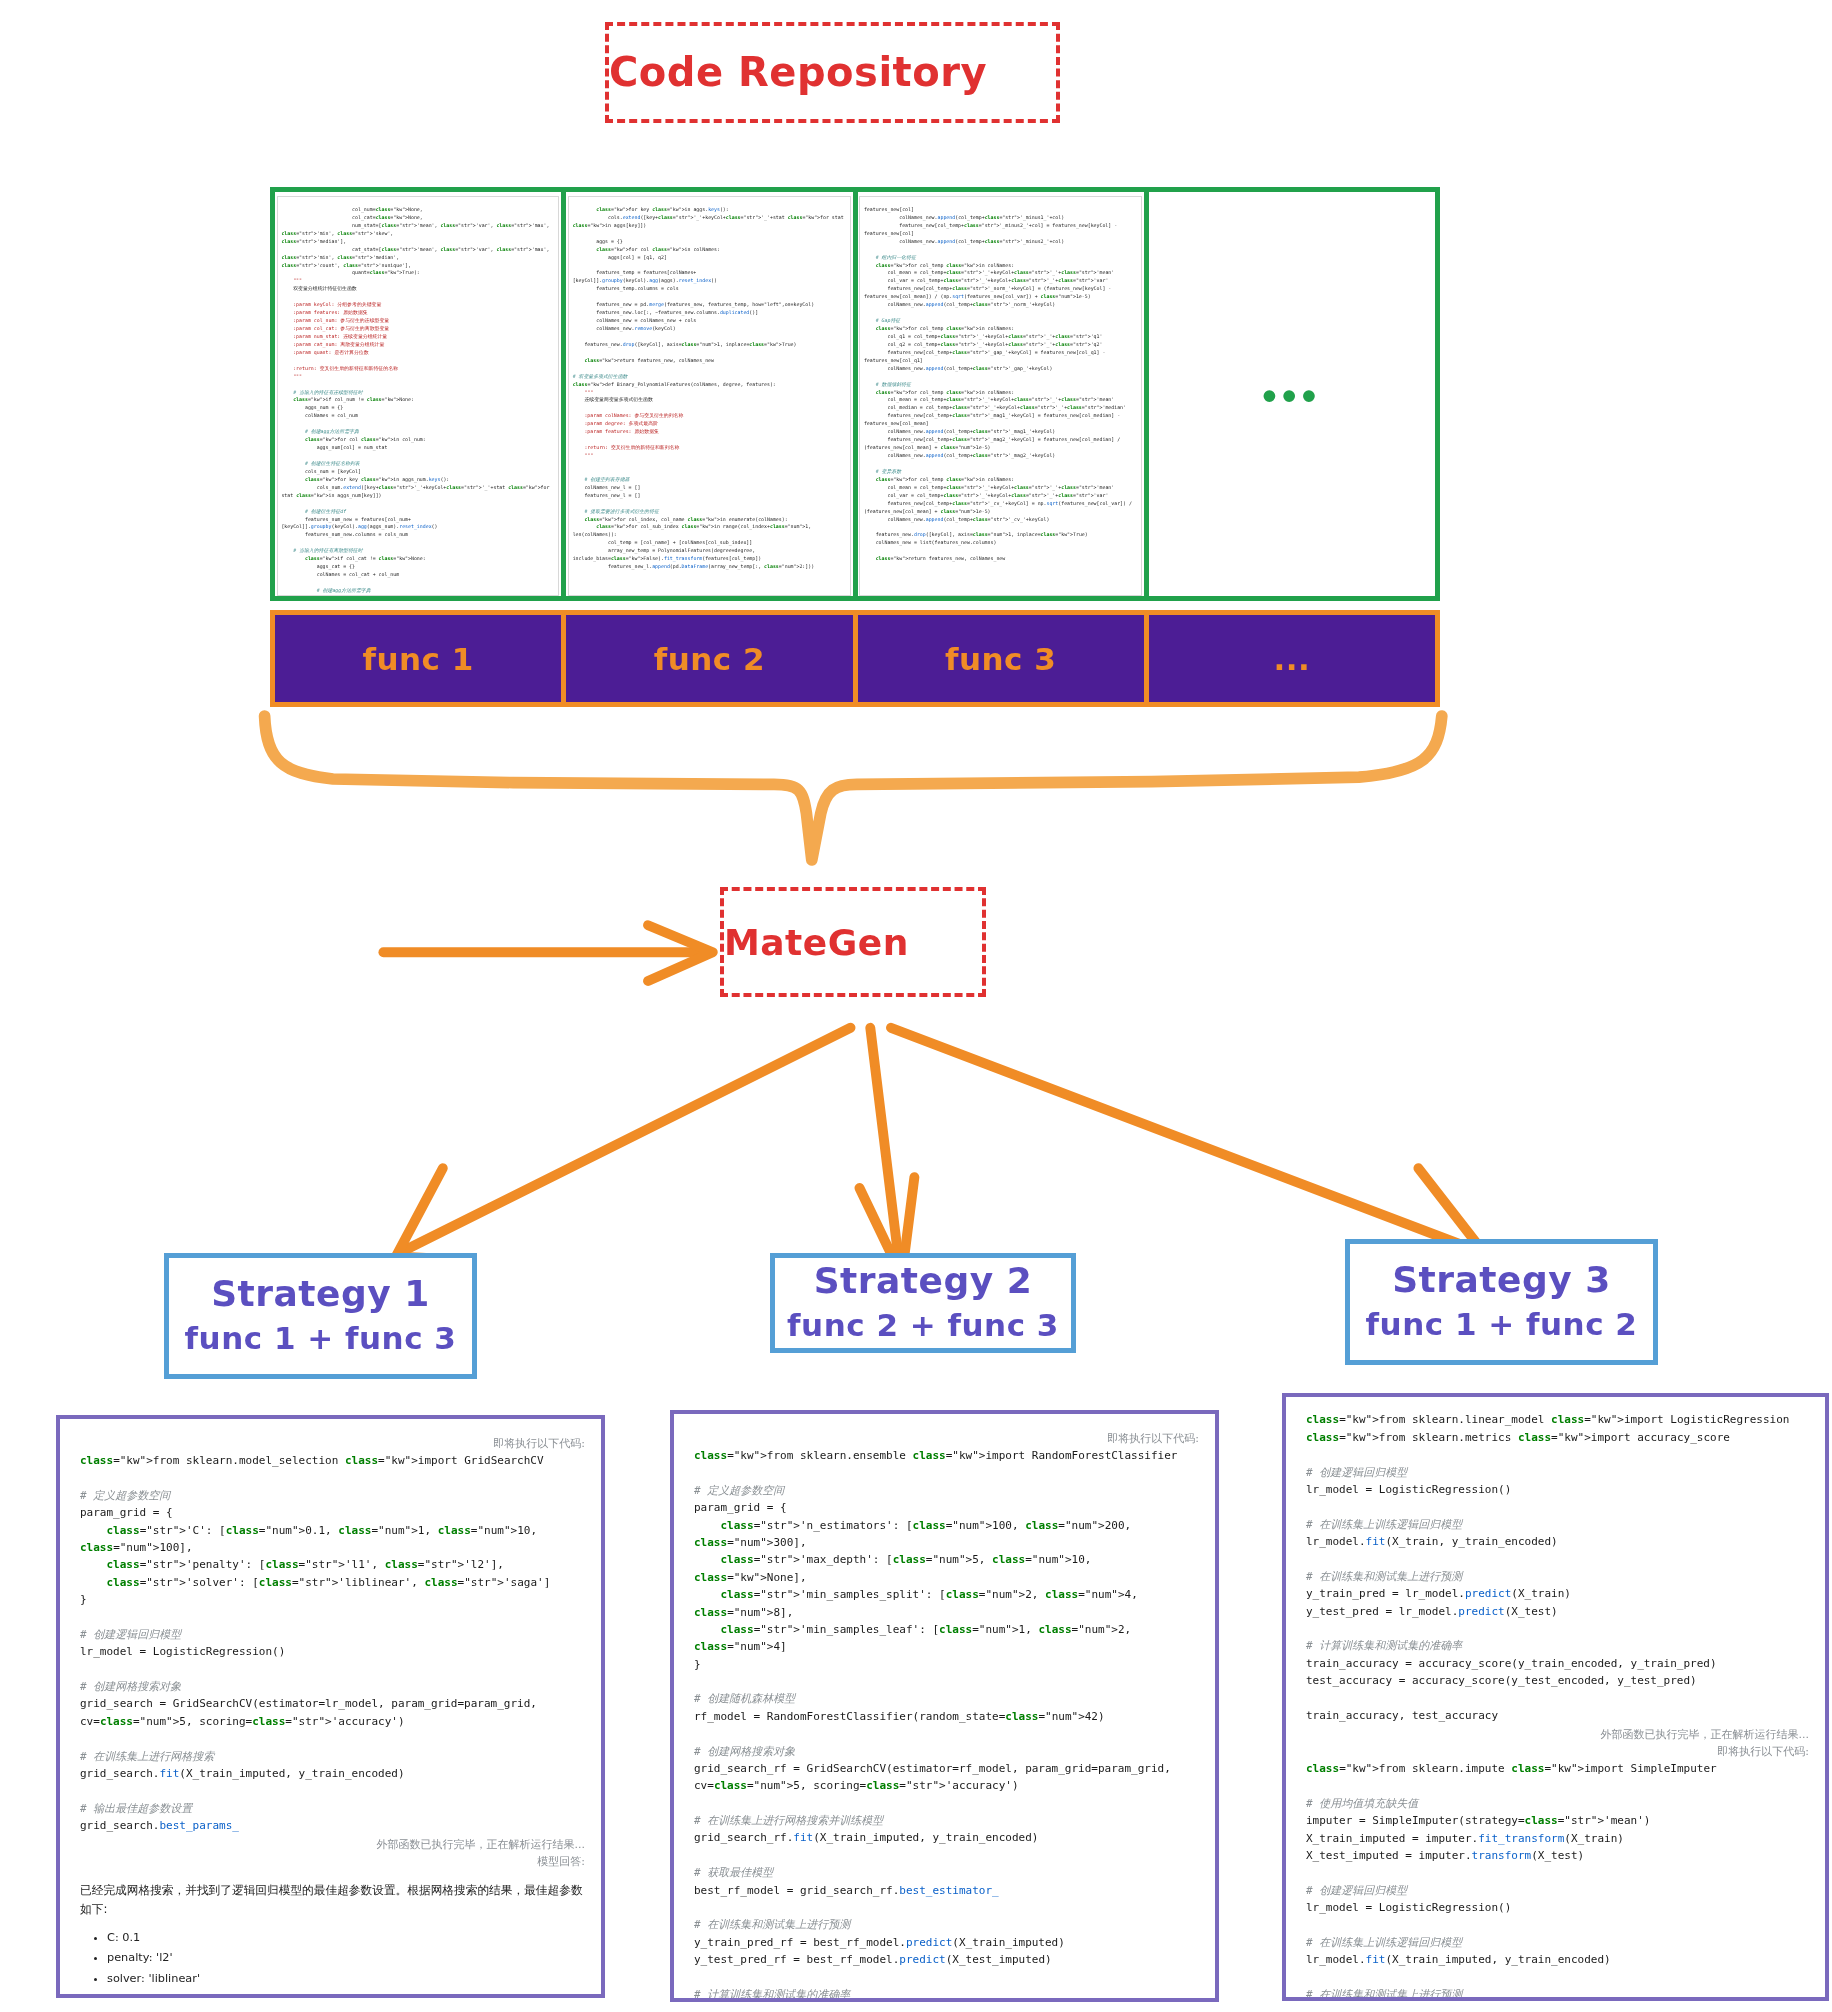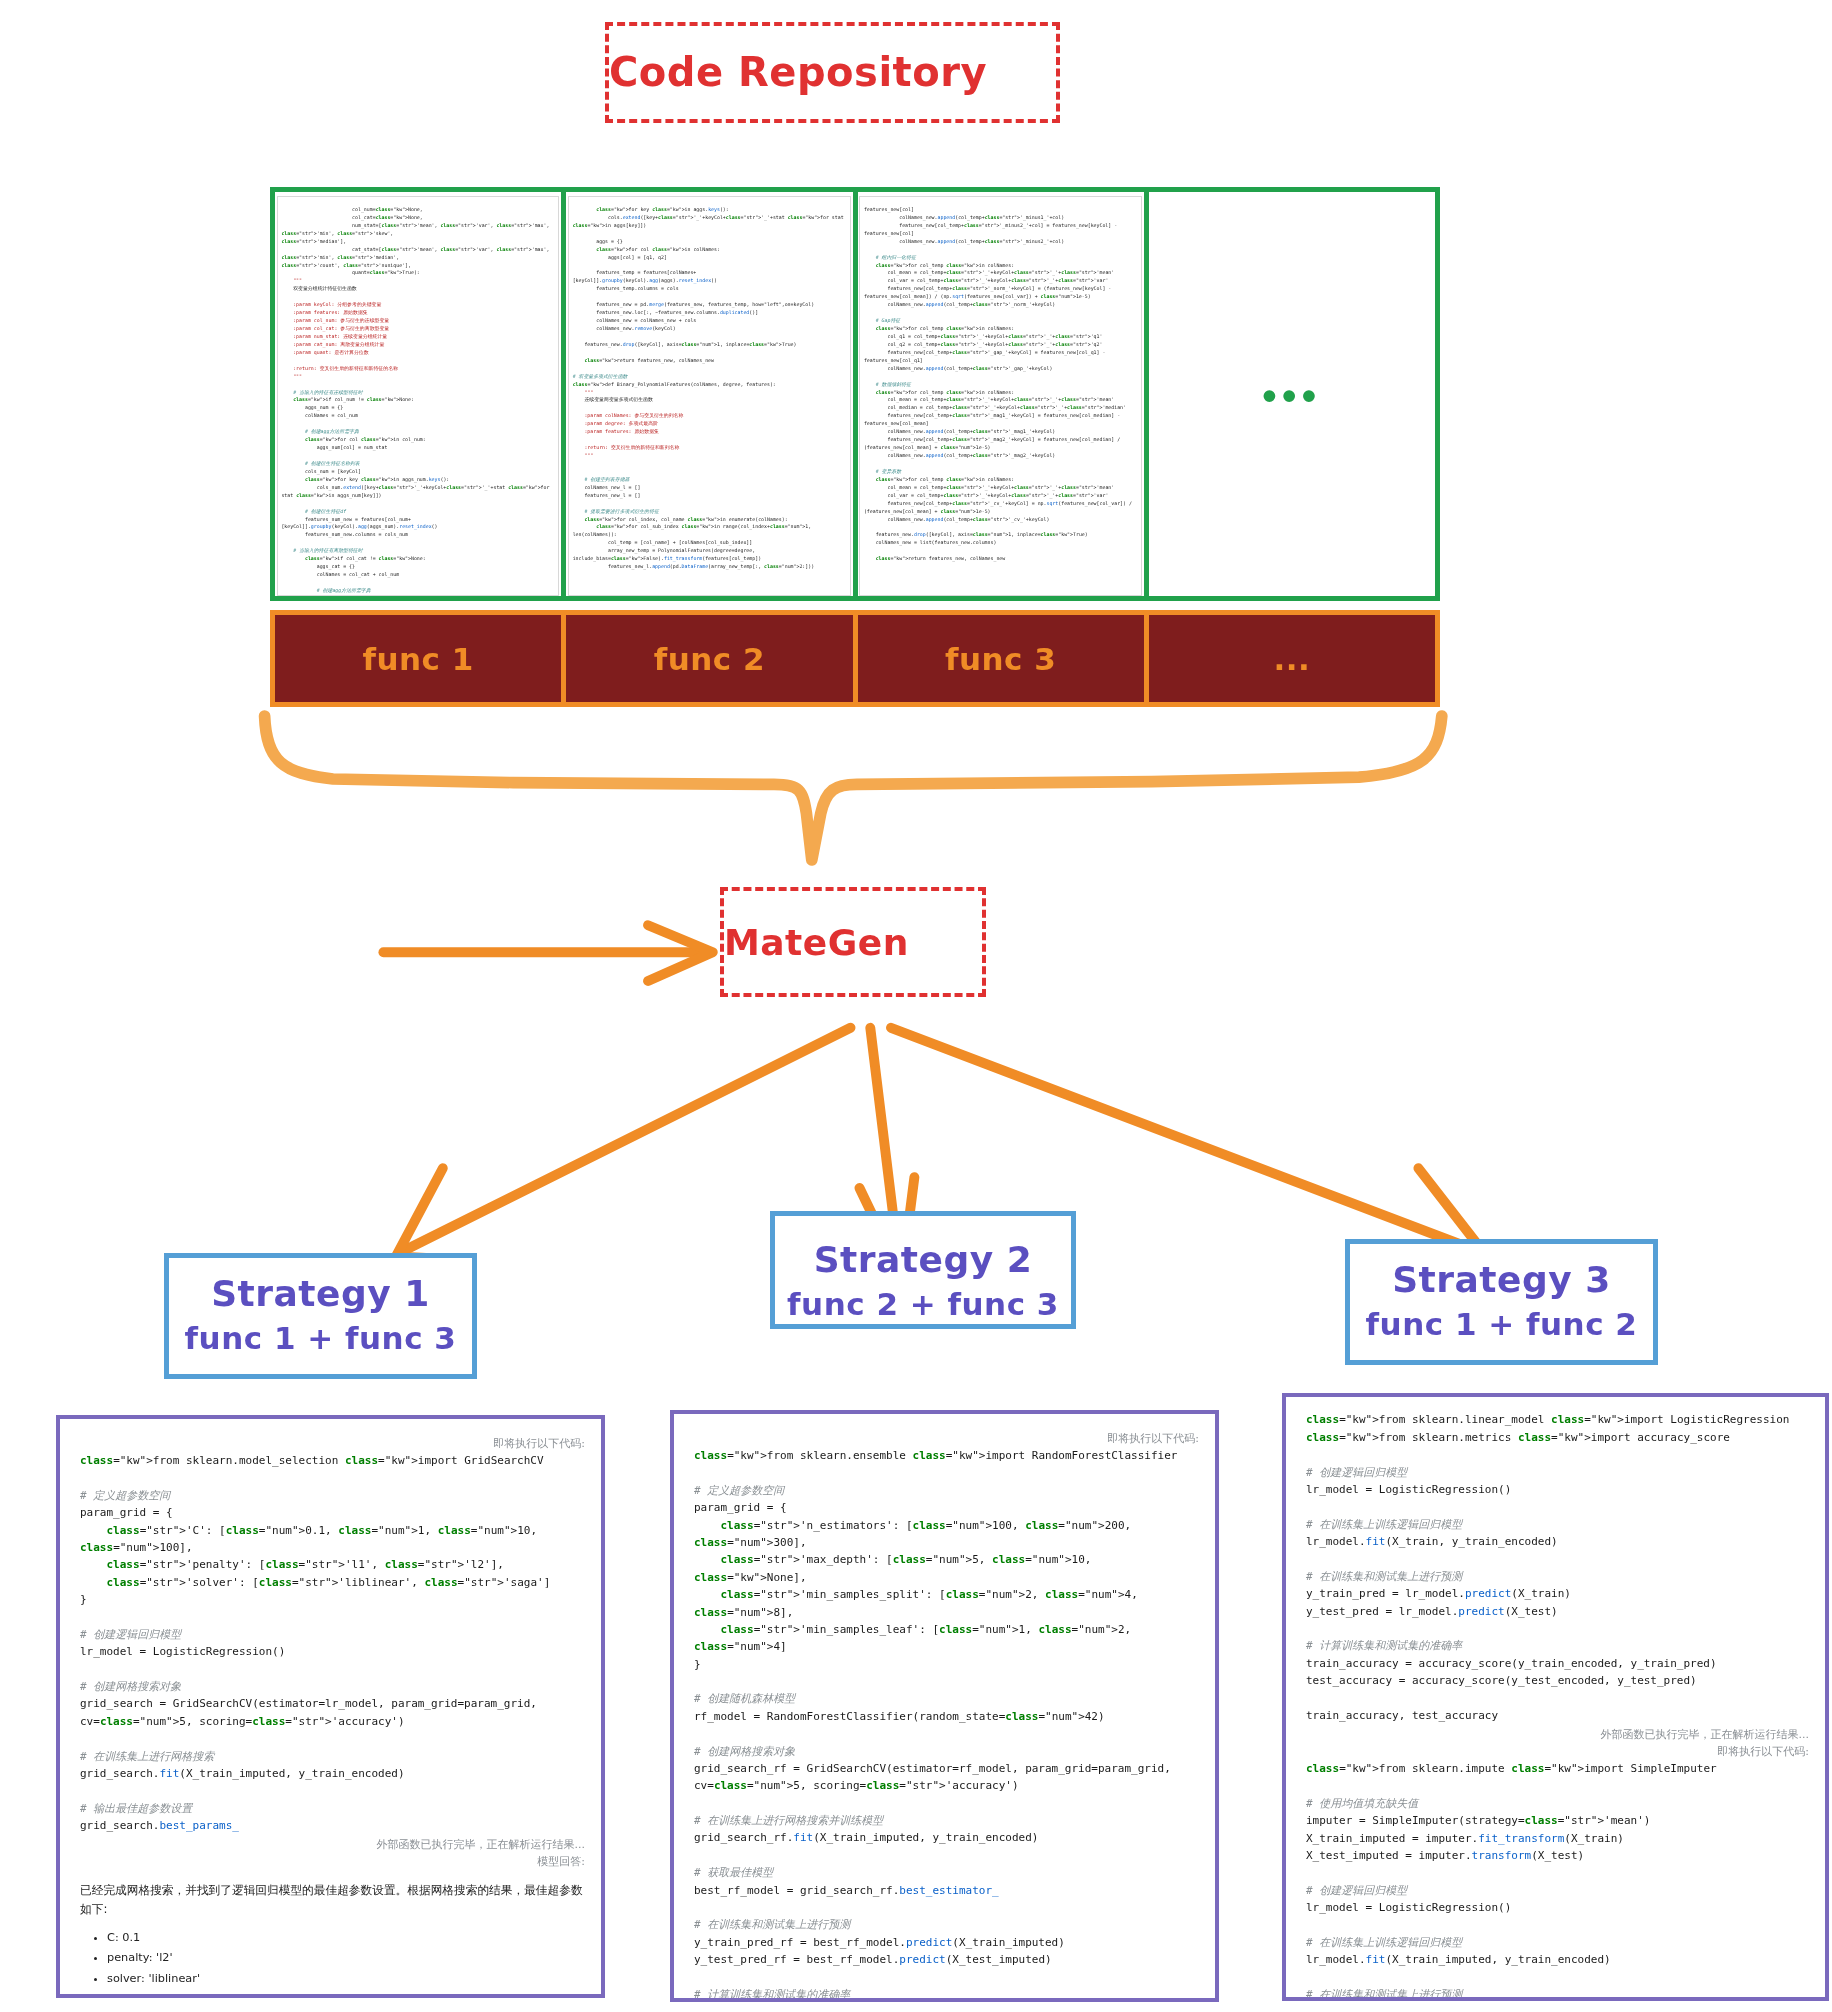--- a/index.html
+++ b/index.html
@@ -88,21 +88,21 @@
     letter-spacing: 5.4px; font-weight: bold;
   }
 
   
   #func-strip {
     position: absolute;
     left: 270px; top: 610px;
     width: 1170px; height: 97px;
     border: 5.4px solid #f08c26;
     display: flex;
-    background: #7f1d1d;
+    background: #4c1d95;
   }
   .func-cell {
     flex: 1 1 0;
     border-right: 5.4px solid #f08c26;
     display: flex; align-items: center; justify-content: center;
     color: #f08c26; font-size: 31px;
   }
   .func-cell:last-child { border-right: none; }
 
   
@@ -117,21 +117,21 @@
     position: absolute;
     border: 5.4px solid #559fd6;
     background: #fff;
     display: flex; flex-direction: column;
     align-items: center; justify-content: center;
     color: #5b4fc0;
   }
   .strategy-title { font-size: 36px; line-height: 1.15; }
   .strategy-sub   { font-size: 31px; line-height: 1.3; margin-top: 3.6px; }
   #strategy-1-box { left: 164px; top: 1253px; width: 313px; height: 126px; }
-  #strategy-2-box { left: 770px; top: 1211px; width: 306px; height: 118px; justify-content: flex-end; }
+  #strategy-2-box { left: 770px; top: 1253px; width: 306px; height: 100px; }
   #strategy-3-box { left: 1345px; top: 1239px; width: 313px; height: 126px; }
 
   
   .output-card {
     position: absolute;
     border: 4.5px solid #7a69bd;
     background: #fff;
     overflow: hidden;
     padding: 14.4px 16px 9px 20px;
   }

